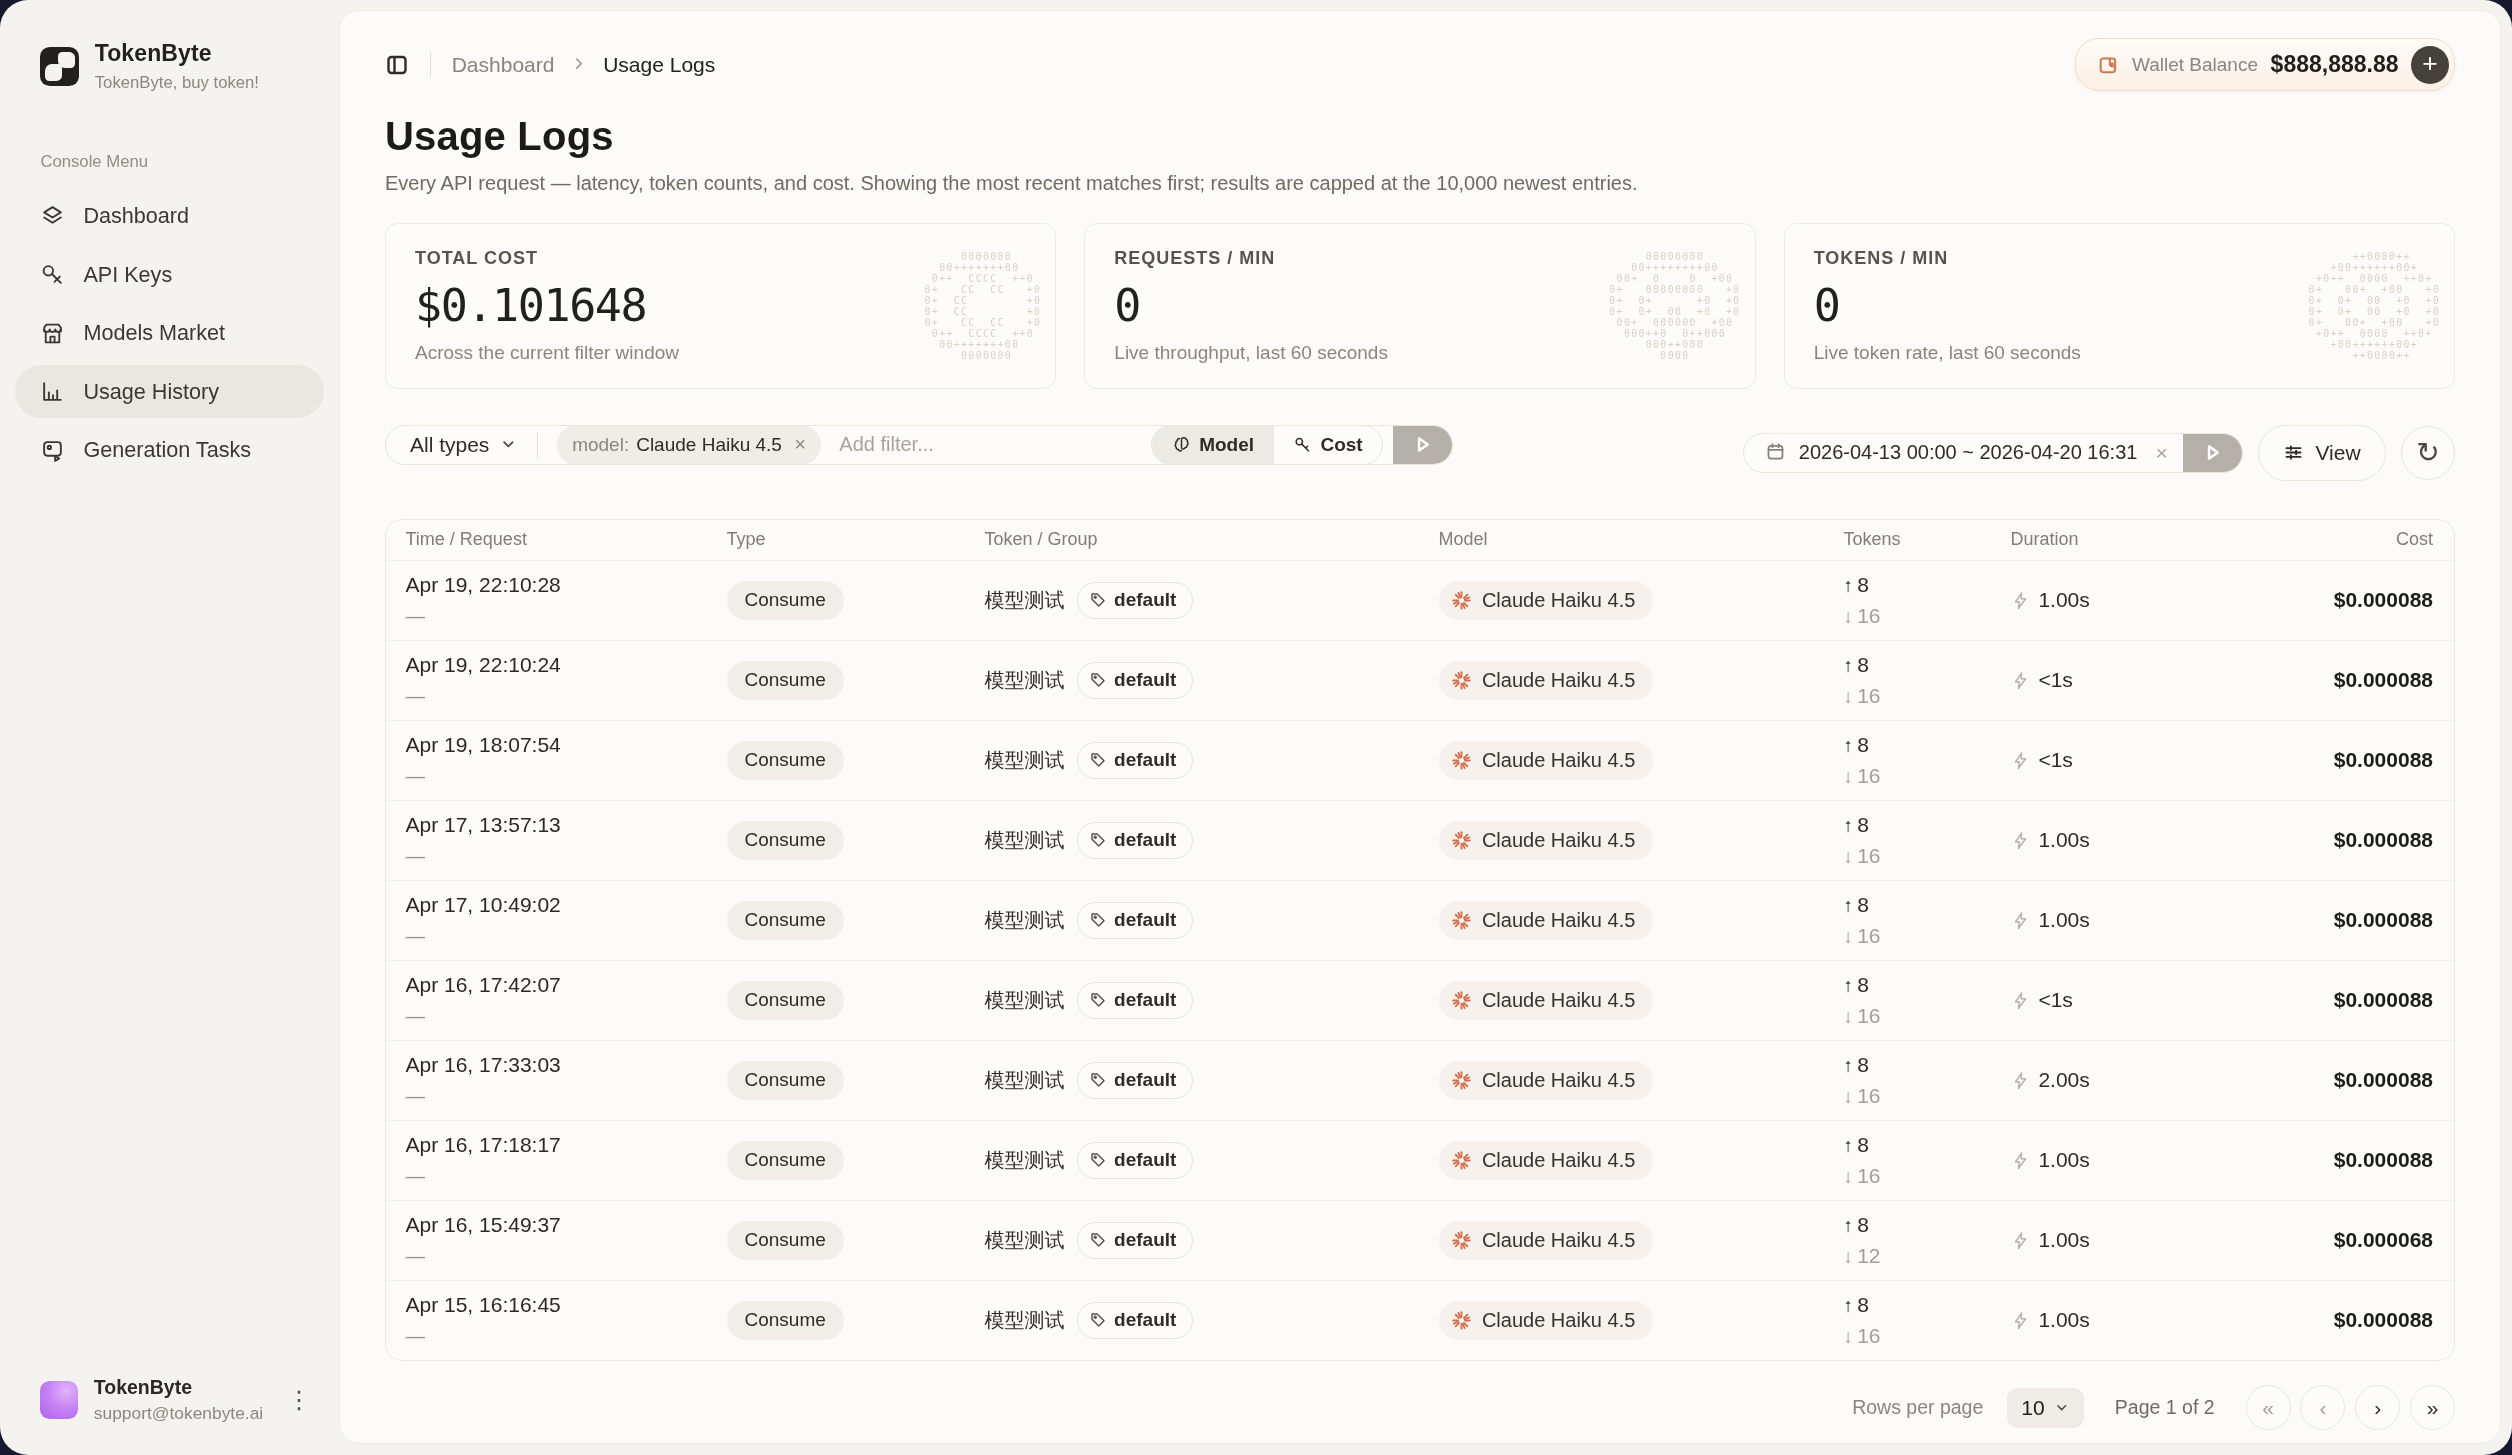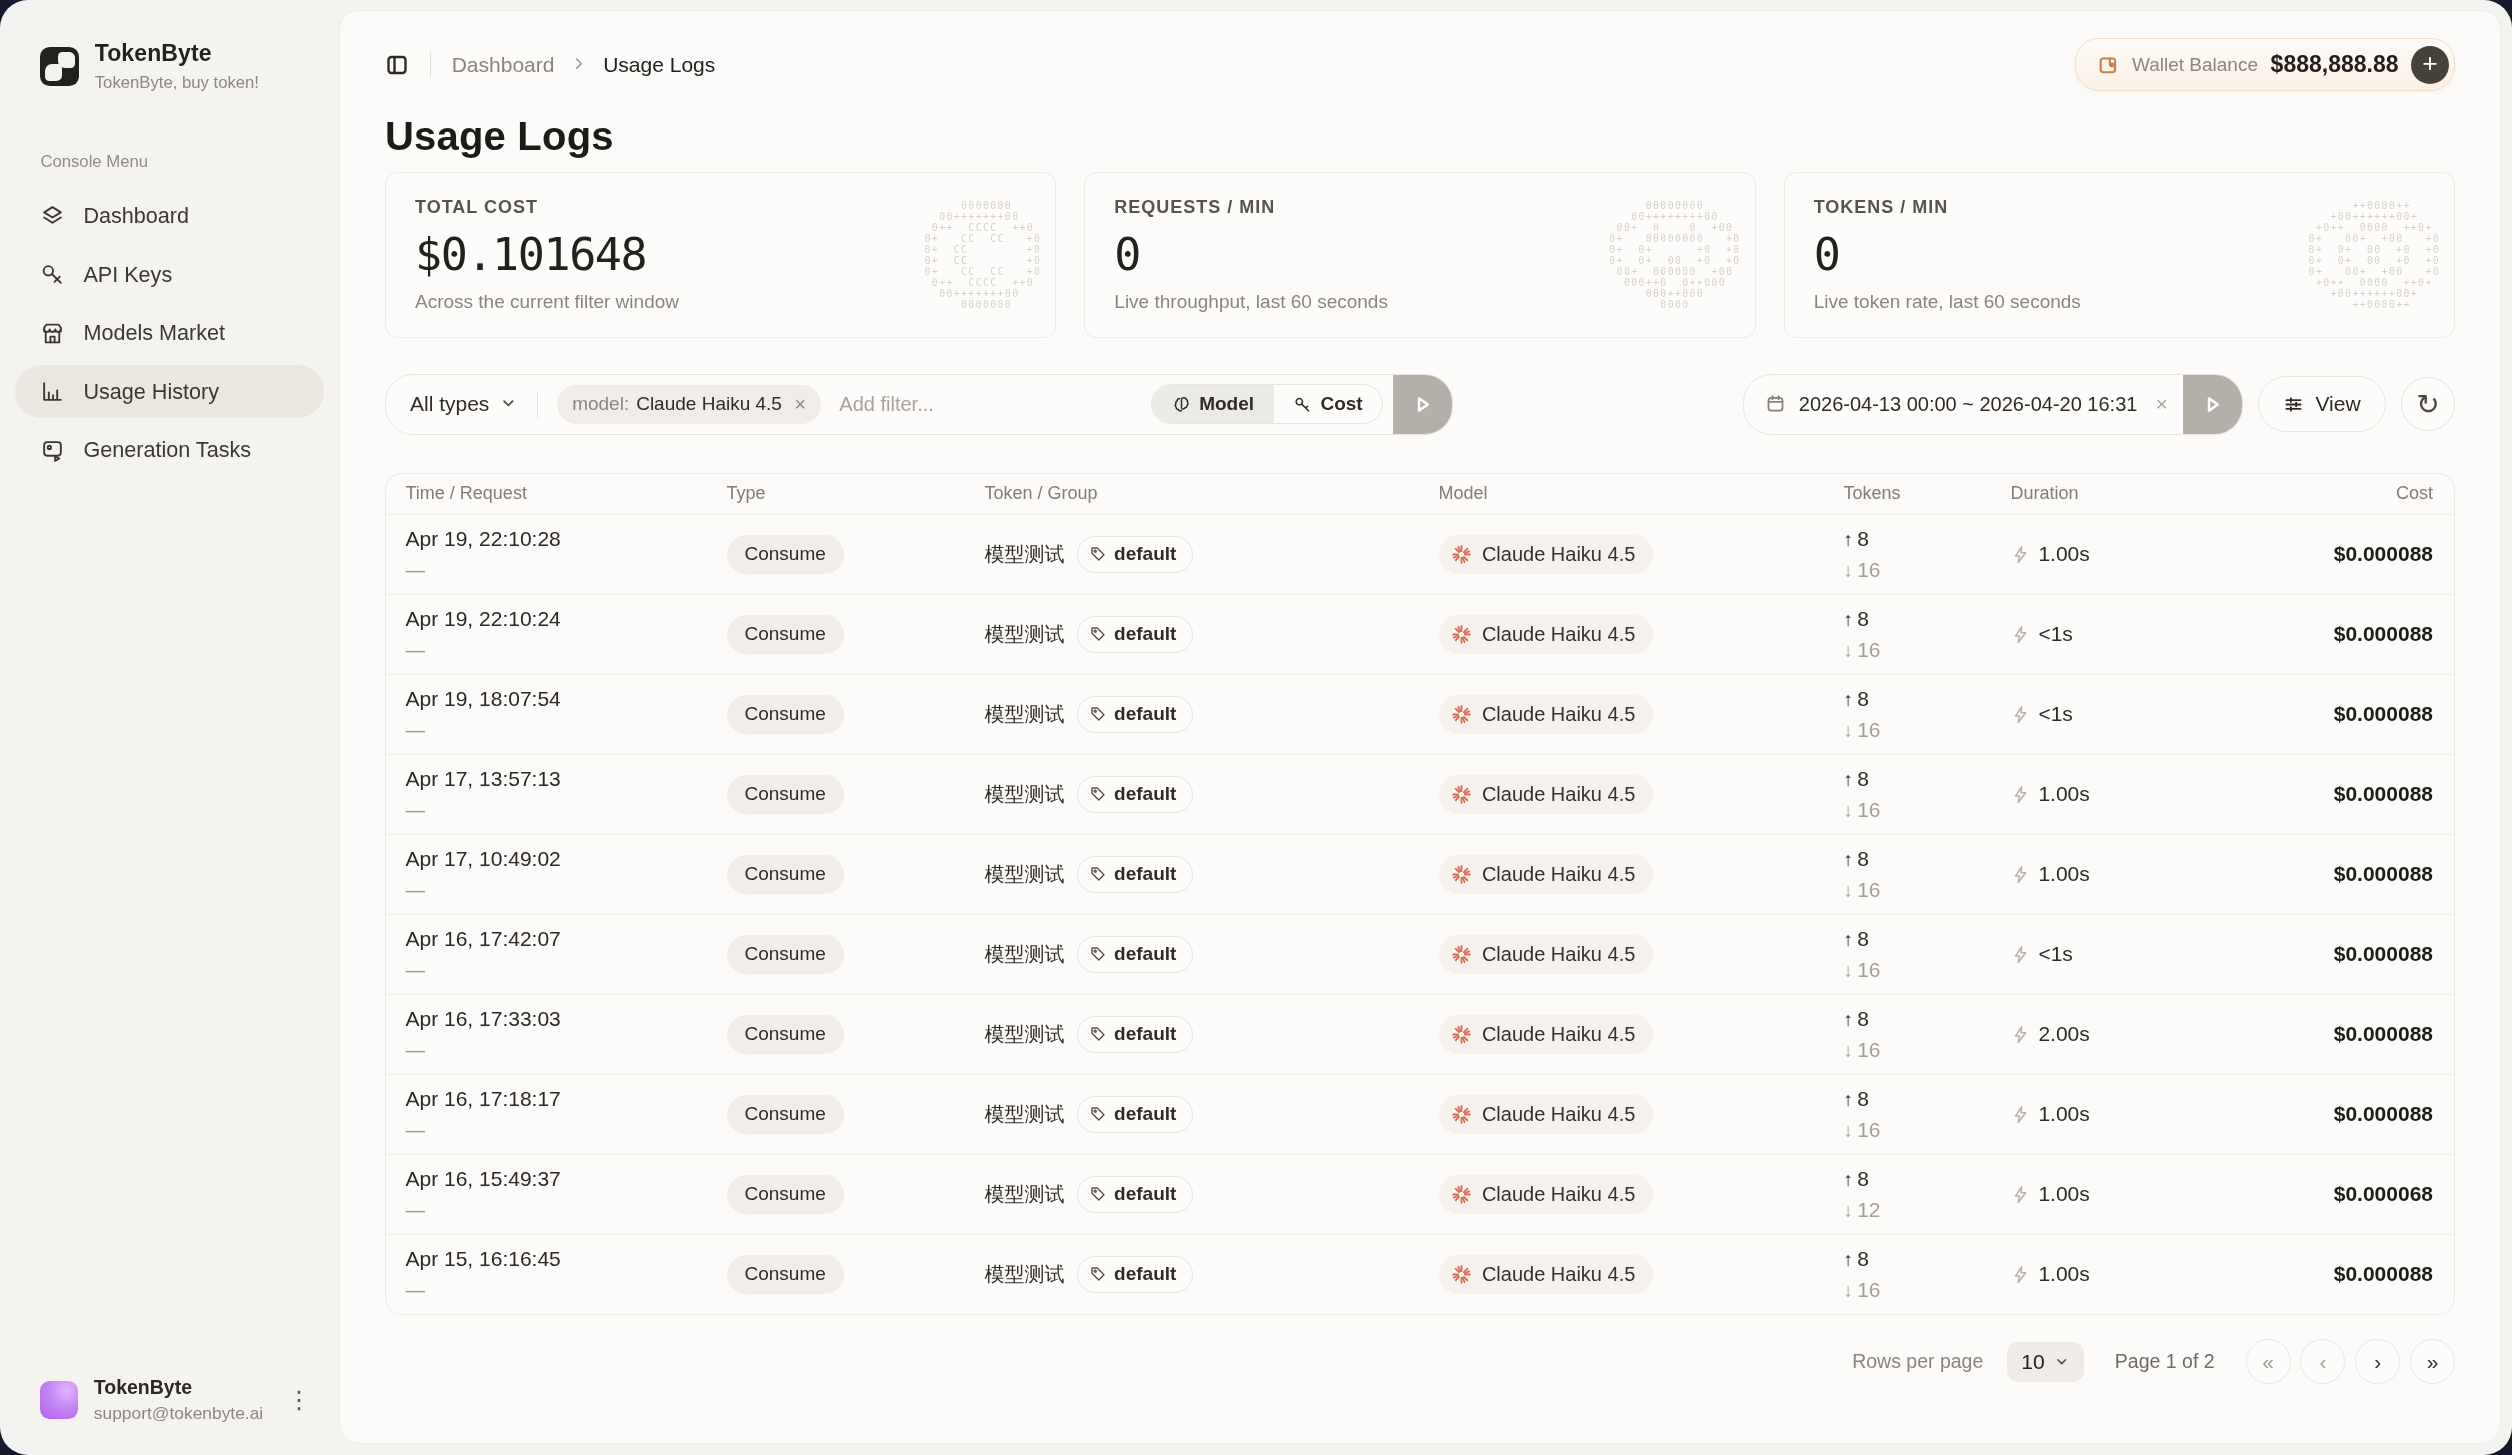--- a/index.html
+++ b/index.html
@@ -45,21 +45,21 @@
 
   .cards { display:flex; gap:28px; margin-bottom:36px; }
   .card { flex:1; height:166px; background:#fdfcfa; border:0.7px solid #edeae5; border-radius:12.6px; padding:24px 29px; position:relative; overflow:hidden; display:flex; flex-direction:column; justify-content:space-between; }
   .card-label { font-size:18px; font-weight:600; letter-spacing:1px; color:#57534d; }
   .card-value { font-size:45px; font-family:"DejaVu Sans Mono", monospace; color:#23211e; letter-spacing:-1.4px; }
   .card-desc { font-size:19px; color:#8a857e; }
   .card pre { position:absolute; right:14px; top:50%; transform:translateY(-50%); font:9.8px/11px "DejaVu Sans Mono", monospace; letter-spacing:1.4px; color:#d5d1c9; pointer-events:none; }
 
   
   .filterbar { display:flex; justify-content:space-between; gap:21px; margin-bottom:38px; }
-  .pill { display:flex; align-items:center; height:61px; background:#fdfcfb; border:0.7px solid #e9e6e0; border-radius:28px; overflow:hidden; }
+  .pill { display:flex; align-items:center; height:40px; background:#fdfcfb; border:0.7px solid #e9e6e0; border-radius:28px; overflow:hidden; }
   .pill-left { flex:1; max-width:1068px; padding-left:24px; }
   .sel-label { font-size:21px; color:#2f2c28; }
   .chev-down svg { width:16.7px; height:16.7px; stroke:#55514c; fill:none; stroke-width:2.6; stroke-linecap:round; stroke-linejoin:round; margin-left:11px; }
   .v-div { width:0.7px; height:26.5px; background:#e5e2dc; margin:0 19.5px; }
   .fchip { display:flex; align-items:center; gap:7px; background:#f0ede8; border-radius:697px; padding:8.4px 15.4px; font-size:19px; cursor:pointer; }
   .fchip .k { color:#8a857e; } .fchip .v { color:#2f2c28; }
   .fchip .x { color:#8a857e; font-size:19.5px; margin-left:5.6px; cursor:pointer; }
   .add-filter { font-size:20px; color:#a8a39c; margin-left:18px; flex:1; }
   .seg { display:flex; border:0.7px solid #e7e4de; border-radius:697px; overflow:hidden; height:40px; margin-right:9.8px; background:#fdfcfb; }
   .seg-item { display:flex; align-items:center; gap:8.4px; padding:0 19.5px; font-size:19px; font-weight:600; color:#2f2c28; cursor:pointer; }
@@ -199,20 +199,21 @@
             <path d="M14 5 14 11 C14 12.3 15 13.3 16.3 13.3 L19.8 13.3"></path>
             <circle cx="16.6" cy="11" r="0.8"></circle>
           </svg>
         <span class="wallet-label">Wallet Balance</span>
         <span class="wallet-amt">$888,888.88</span>
         <div class="wallet-plus"><span>+</span></div>
       </div>
     </div>
 
     <div class="page-title">Usage Logs</div>
+    <div class="page-sub">Every API request — latency, token counts, and cost. Showing the most recent matches first; results are capped at the 10,000 newest entries.</div>
 
     <div class="cards">
       <div class="card">
         <div class="card-label">TOTAL COST</div>
         <div class="card-value">$0.101648</div>
         <div class="card-desc">Across the current filter window</div>
         <pre>      0000000
    00+++++++00
   0++  CCCC  ++0
  0+   CC  CC   +0

